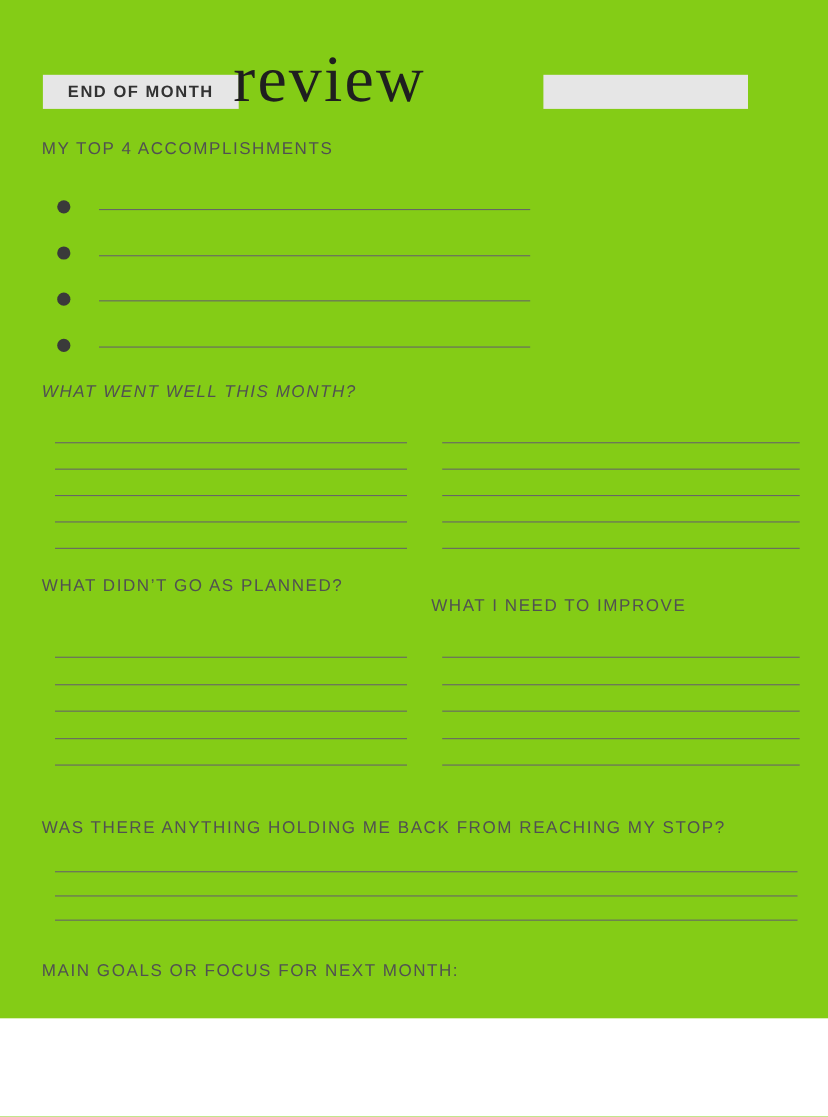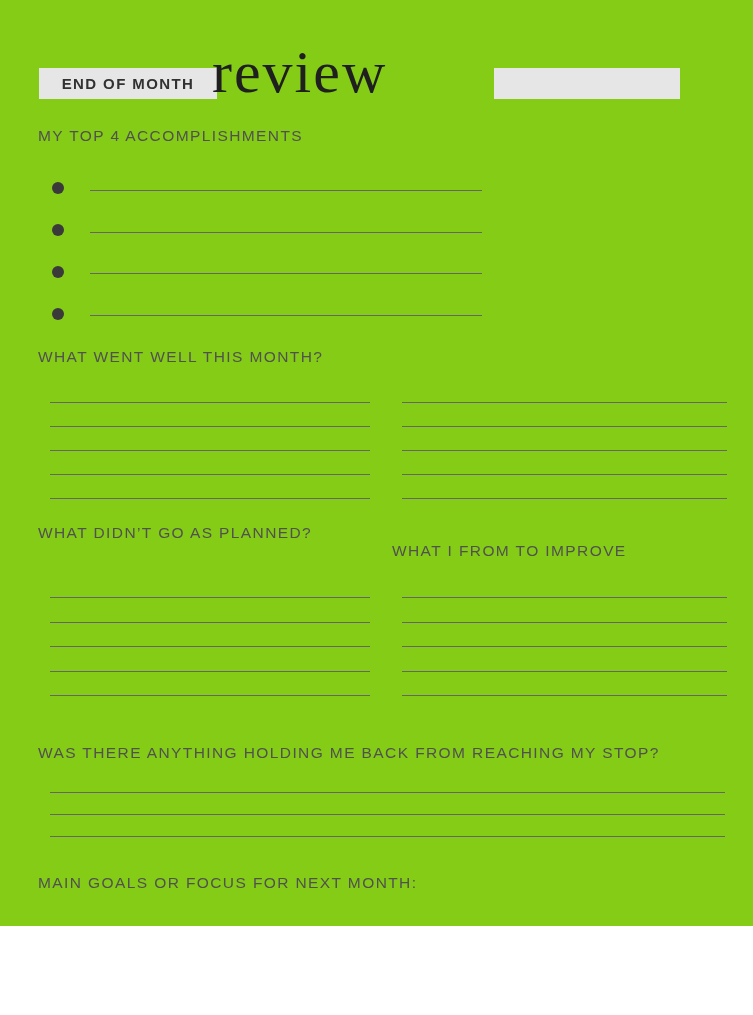--- a/index.html
+++ b/index.html
@@ -65,38 +65,38 @@
       <div class="dot"></div>
       <div class="dot"></div>
     </div>
   <div class="lines gap42" style="left:90px;top:190px;width:392px;">
       <div class="rule"></div>
       <div class="rule"></div>
       <div class="rule"></div>
       <div class="rule"></div>
     </div>
 
-  <div class="sec-heading" style="left:38px;top:348px;">WHAT WENT WELL THIS MONTH?</div>
+  <div class="sec-heading" style="left:38px;top:348px;font-style:italic;">WHAT WENT WELL THIS MONTH?</div>
   <div class="lines gap24" style="left:50px;top:402px;width:320px;">
       <div class="rule"></div>
       <div class="rule"></div>
       <div class="rule"></div>
       <div class="rule"></div>
       <div class="rule"></div>
     </div>
   <div class="lines gap24" style="left:402px;top:402px;width:325px;">
       <div class="rule"></div>
       <div class="rule"></div>
       <div class="rule"></div>
       <div class="rule"></div>
       <div class="rule"></div>
     </div>
 
   <div class="sec-heading" style="left:38px;top:524px;">WHAT DIDN’T GO AS PLANNED?</div>
-  <div class="sec-heading" style="left:392px;top:542px;">WHAT I FROM TO IMPROVE</div>
+  <div class="sec-heading" style="left:392px;top:542px;">WHAT I NEED TO IMPROVE</div>
   <div class="lines gap25" style="left:50px;top:597px;width:320px;">
       <div class="rule"></div>
       <div class="rule"></div>
       <div class="rule"></div>
       <div class="rule"></div>
       <div class="rule"></div>
     </div>
   <div class="lines gap25" style="left:402px;top:597px;width:325px;">
       <div class="rule"></div>
       <div class="rule"></div>

